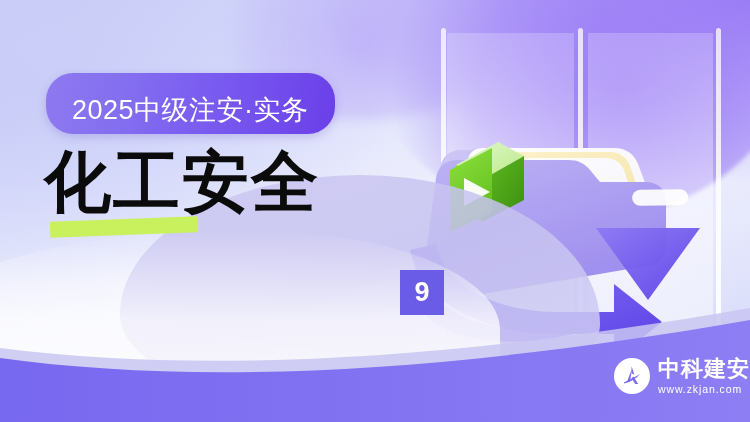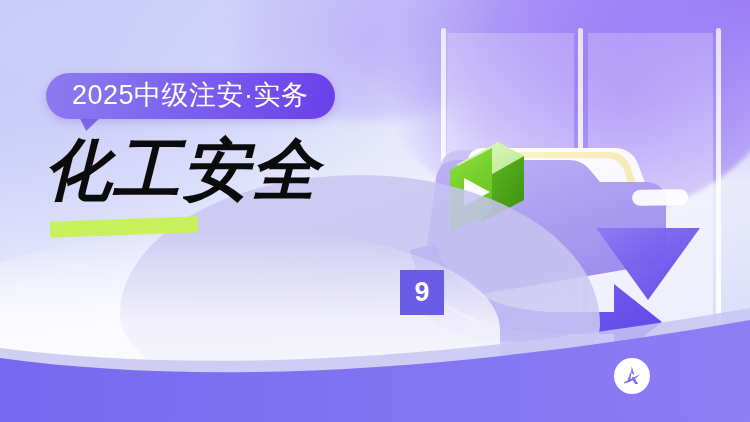--- a/index.html
+++ b/index.html
@@ -50,21 +50,21 @@
   
   .illus{position:absolute;left:400px;top:0;width:350px;height:422px;}
   .illus svg{position:absolute;left:0;top:0;}
 
   
   .wave{position:absolute;left:0;bottom:0;width:750px;height:150px;}
 
   
   .bubble{
     position:absolute;left:46px;top:73px;
-    padding:9px 26px 10px 26px;
+    padding:24px 26px 10px 26px;
     border-radius:27px;
     background:linear-gradient(100deg,#8e79f0 0%,#8470ef 25%,#7a5cf0 55%,#6a3fe8 100%);
     box-shadow:0 3px 10px rgba(90,60,190,.22);
     display:flex;align-items:center;
   }
   .bubble-text{
     color:#ffffff;font-size:27px;line-height:1;letter-spacing:.5px;
     font-family:"Liberation Sans","DejaVu Sans",sans-serif;
     white-space:nowrap;font-weight:400;
   }
@@ -79,21 +79,21 @@
   .hl{
     position:absolute;left:50px;top:219px;width:148px;height:16px;
     background:#c9f15e;transform:rotate(-2.2deg);border-radius:1px;
   }
   .title{
     position:absolute;color:#0b0b0c;
     font-family:"DejaVu Serif","Liberation Serif",serif;
     font-weight:700;white-space:nowrap;
     letter-spacing:2px;
   }
-  .title-1{left:44px;top:136px;font-size:67px;line-height:1;font-style:italic;}
+  .title-1{left:44px;top:148px;font-size:67px;line-height:1;}
   .title-2{left:44px;top:253px;font-size:67px;line-height:1;}
 
   .num-badge{
     position:absolute;left:400px;top:270px;
     width:44px;height:45px;
     background:#6b5ce7;
     display:flex;align-items:center;justify-content:center;
   }
   .num-badge span{
     color:#fff;font-size:27px;font-weight:700;line-height:1;
@@ -231,15 +231,19 @@
 
   <div class="logo">
     <div class="logo-mark">
       <svg width="28" height="28" viewBox="0 0 28 28">
         <path d="M13.6 4.2 L16.4 12.8 L13.4 11.2 Z" fill="#7b6cf0"></path>
         <path d="M9.2 19.6 C11 14.4 12.6 10.4 13.8 7.6 L12.0 19.9 Z" fill="#7b6cf0"></path>
         <path d="M5.8 20.4 C10 18.4 16 15.4 22.4 12.0 C17.4 17.0 11.6 20.2 6.4 21.6 Z" fill="#7b6cf0"></path>
         <path d="M15.4 14.6 L20.2 22.0 L17.2 22.0 L13.6 16.3 Z" fill="#7b6cf0"></path>
       </svg>
     </div>
+    <div class="logo-txt">
+      <span class="logo-cn">中科建安</span>
+      <span class="logo-url">www.zkjan.com</span>
+    </div>
   </div>
 
 </div>
 
 </body></html>

